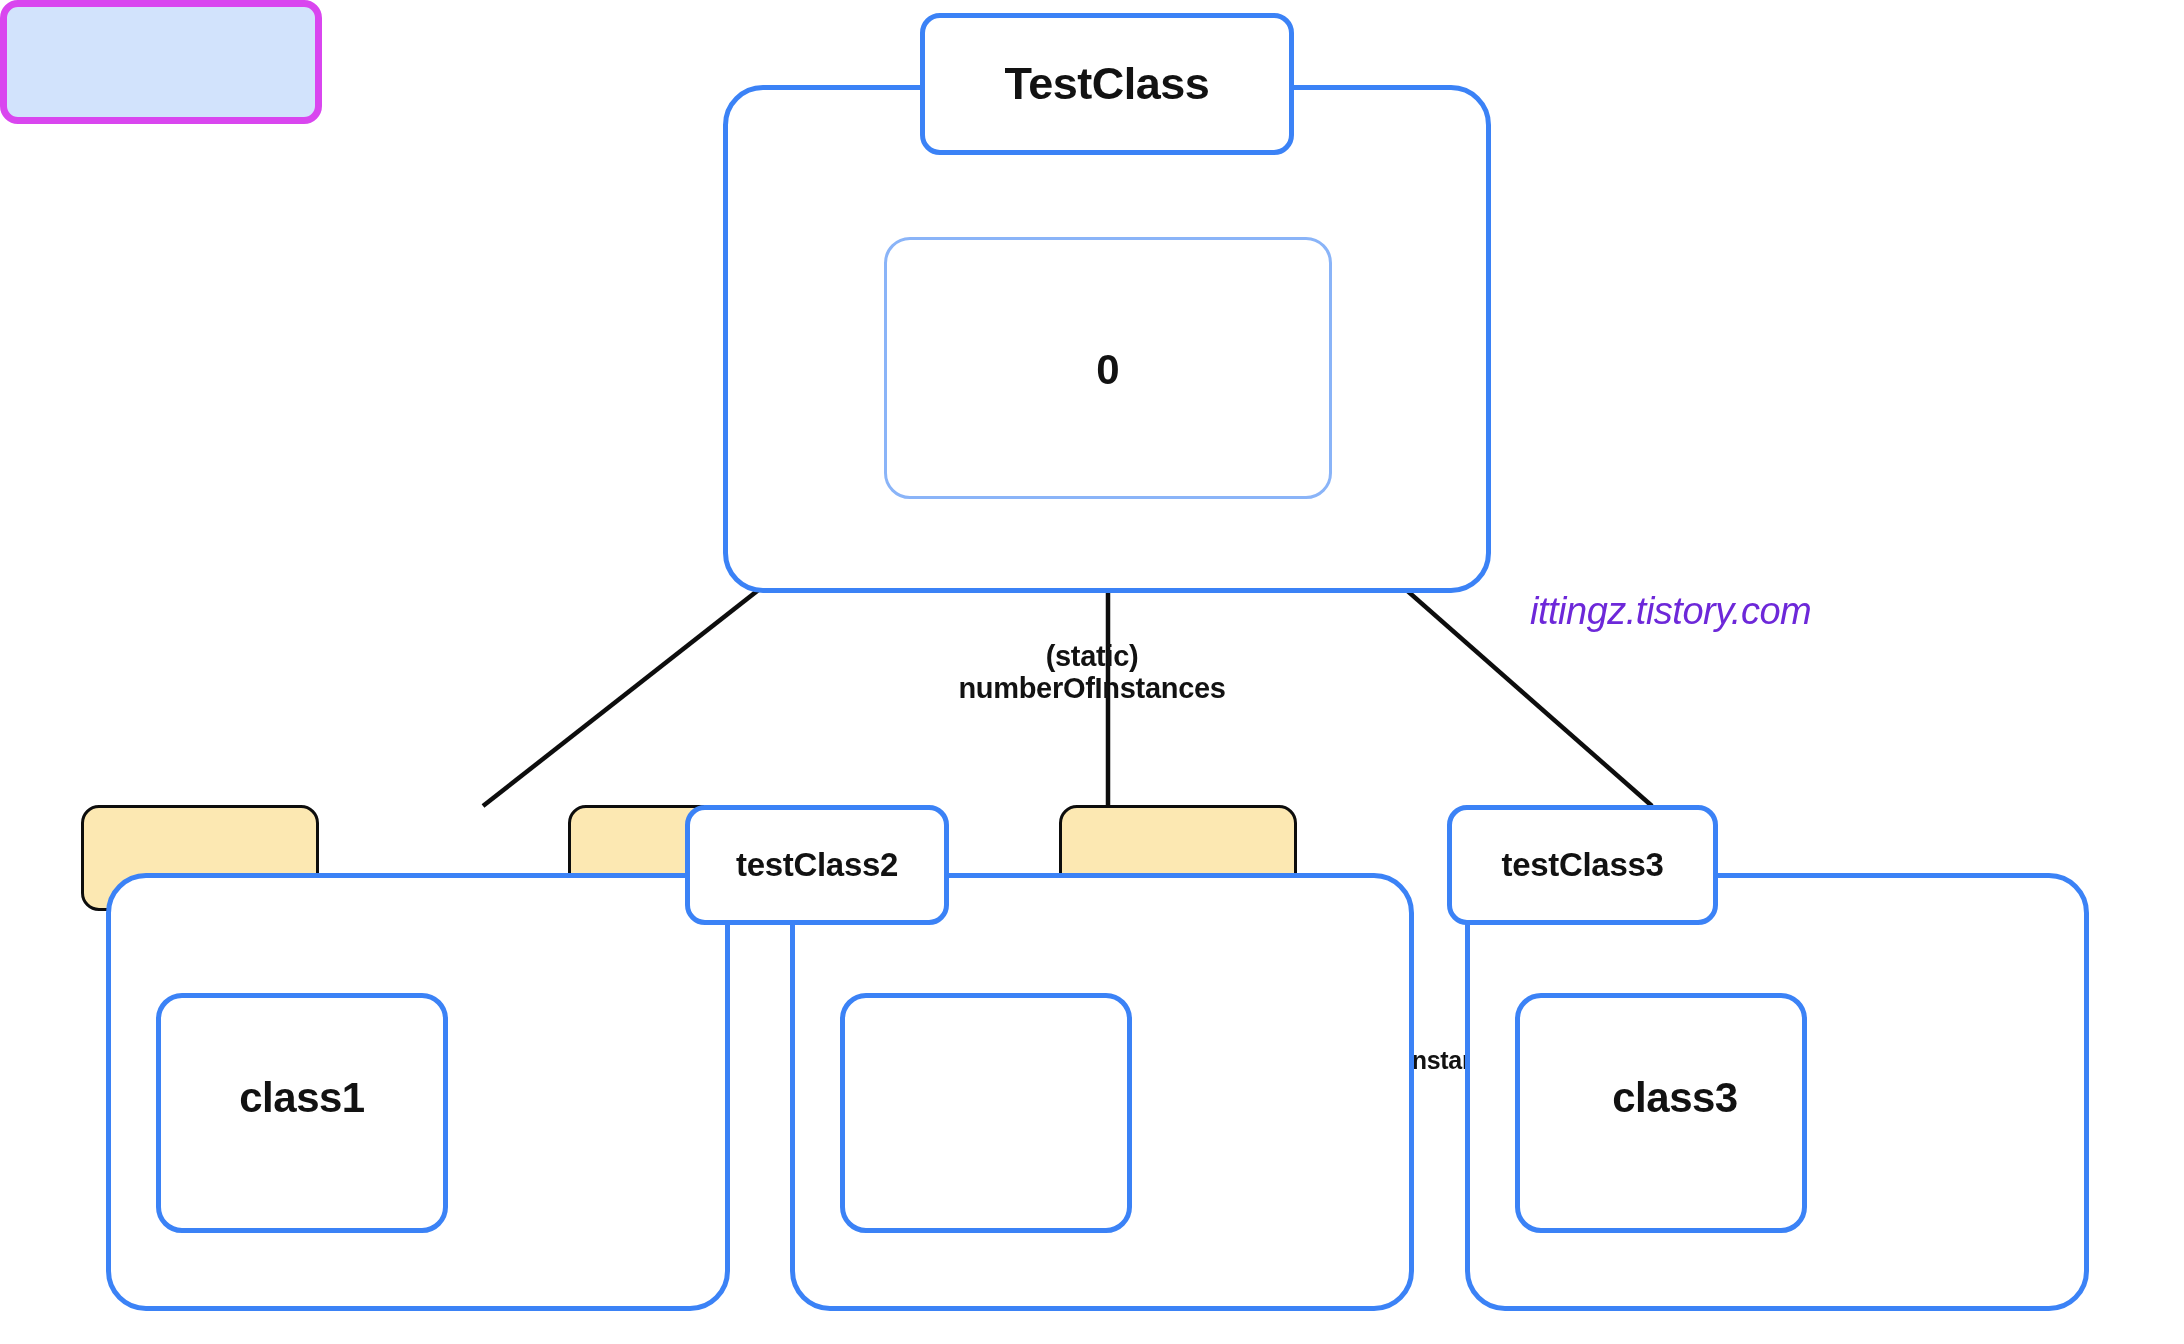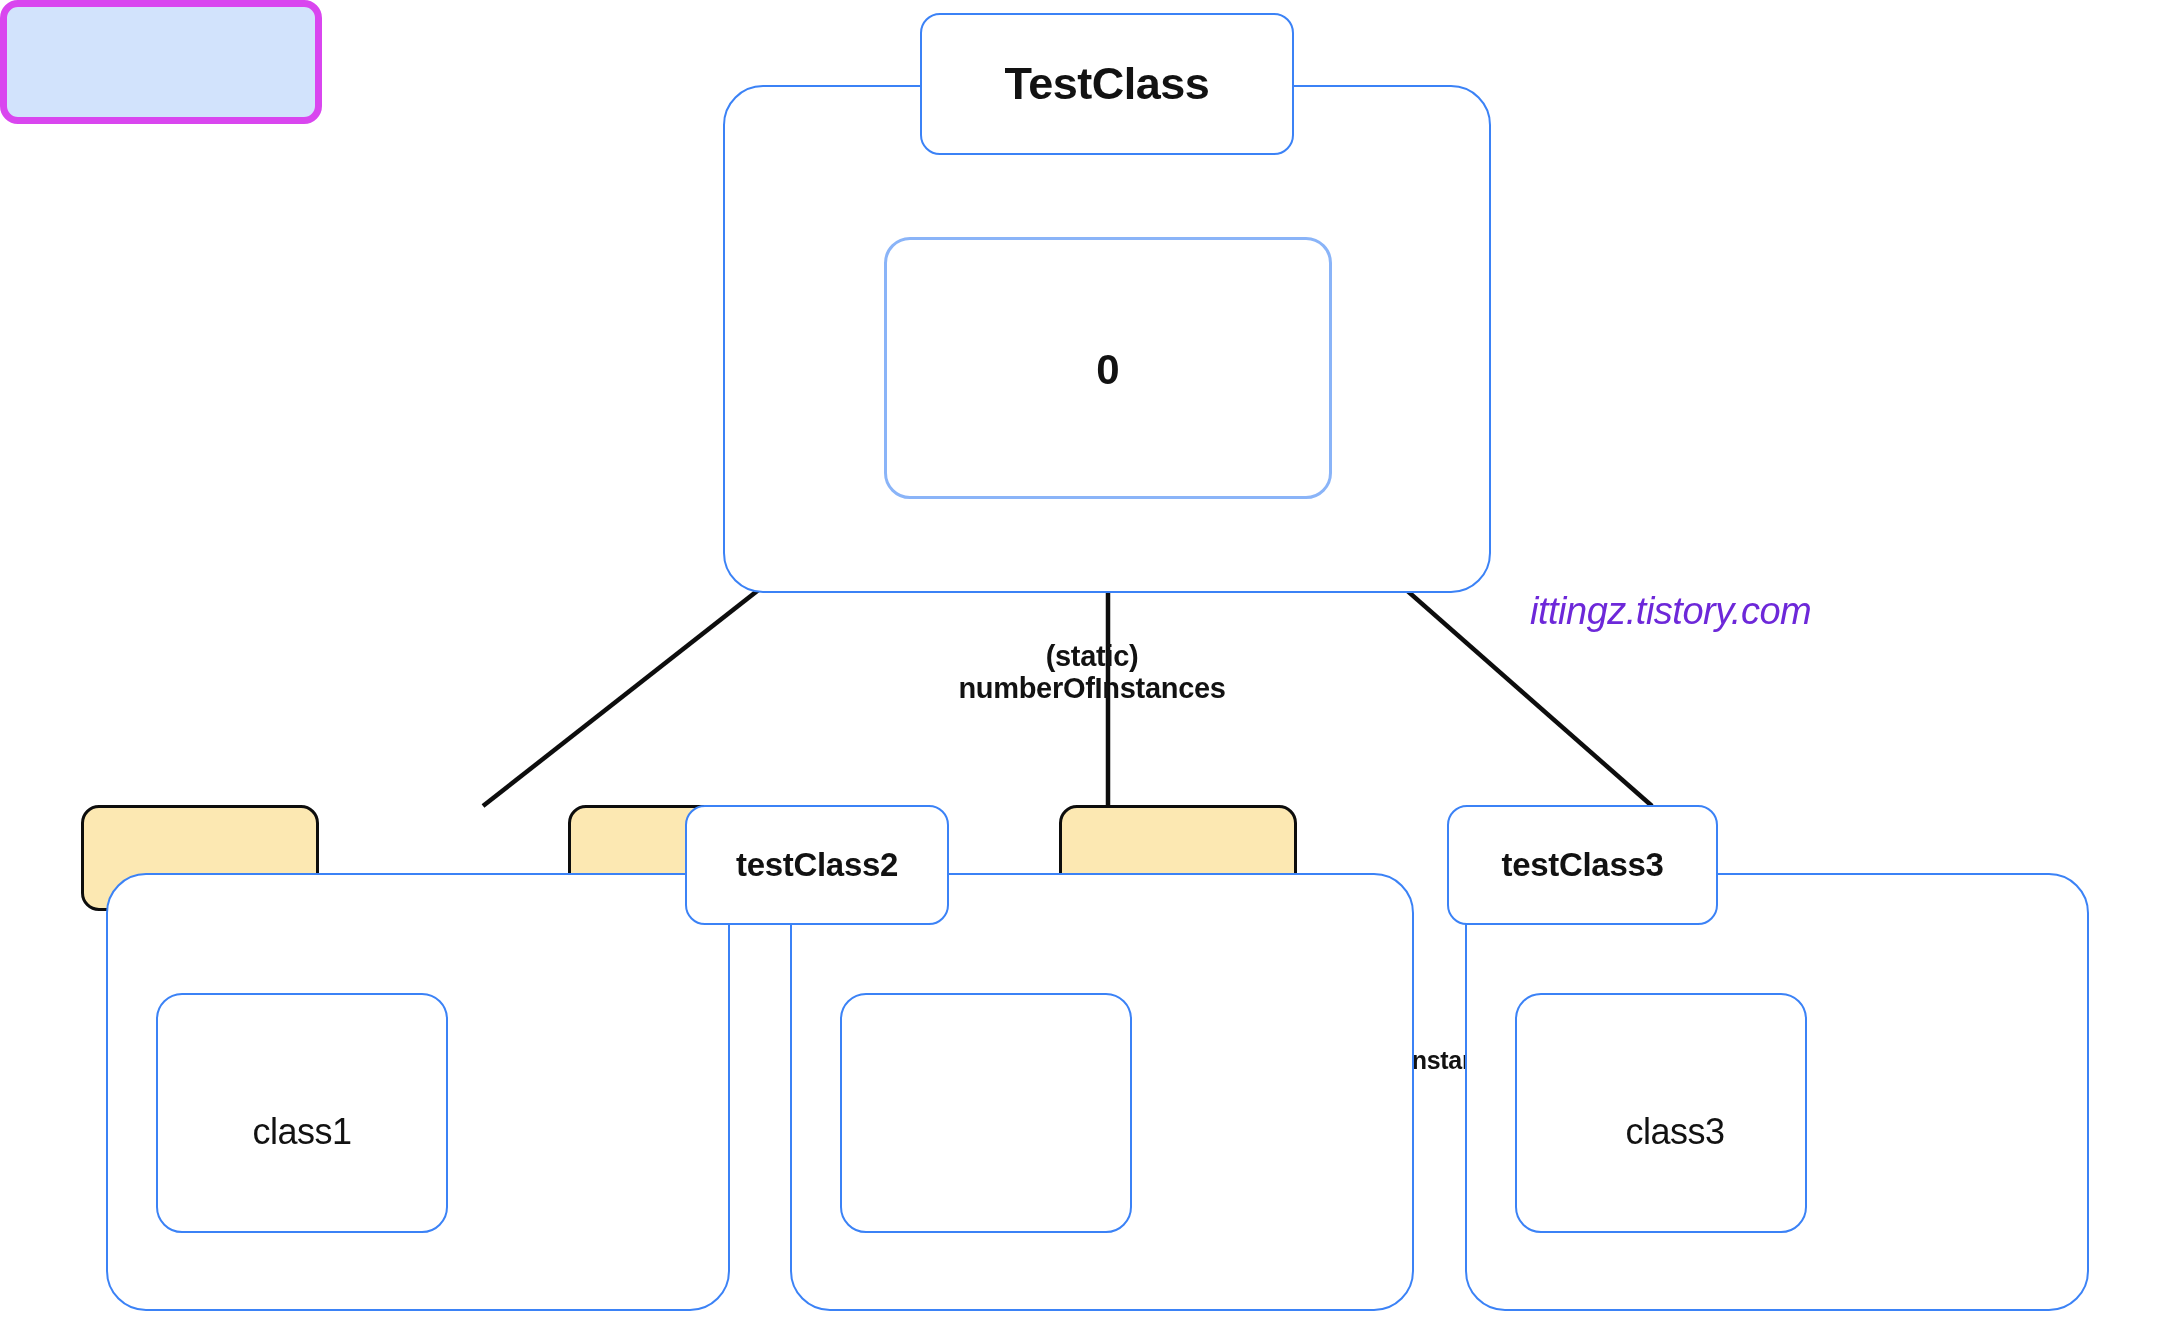--- a/index.html
+++ b/index.html
@@ -25,21 +25,21 @@
     width: 2184px;
     height: 1344px;
     pointer-events: none;
   }
 
   
   .box {
     position: absolute;
     box-sizing: border-box;
     background: #ffffff;
-    border: 2px solid #3b82f6;
+    border: 5px solid #3b82f6;
     border-radius: 22px;
   }
   .label {
     position: absolute;
     box-sizing: border-box;
     display: flex;
     align-items: center;
     justify-content: center;
     text-align: center;
     line-height: 1.12;
@@ -173,25 +173,24 @@
     inset: 0;
     font-size: 25px;
     font-weight: 600;
     letter-spacing: -0.3px;
   }
   .card-class-text {
     left: 73px;
     top: 263px;
     width: 292px;
     height: 60px;
-    font-size: 36px;
-    font-weight: 400;
+    font-size: 42px;
+    font-weight: 700;
     letter-spacing: -0.5px;
     z-index: 3;
-    margin-top: 34px;
   }
 
   
   #card-1 { left: 81px;   width: 655px; }
   #card-1 .card-outer      { left: 25px;  width: 624px; }
   #card-1 .card-header     { left: 115px; width: 302px; }
   #card-1 .card-inner      { left: 75px;  width: 292px; }
   #card-1 .card-name-badge { left: 106px; width: 232px; }
   #card-1 .card-class-text { left: 75px;  width: 292px; }
 

